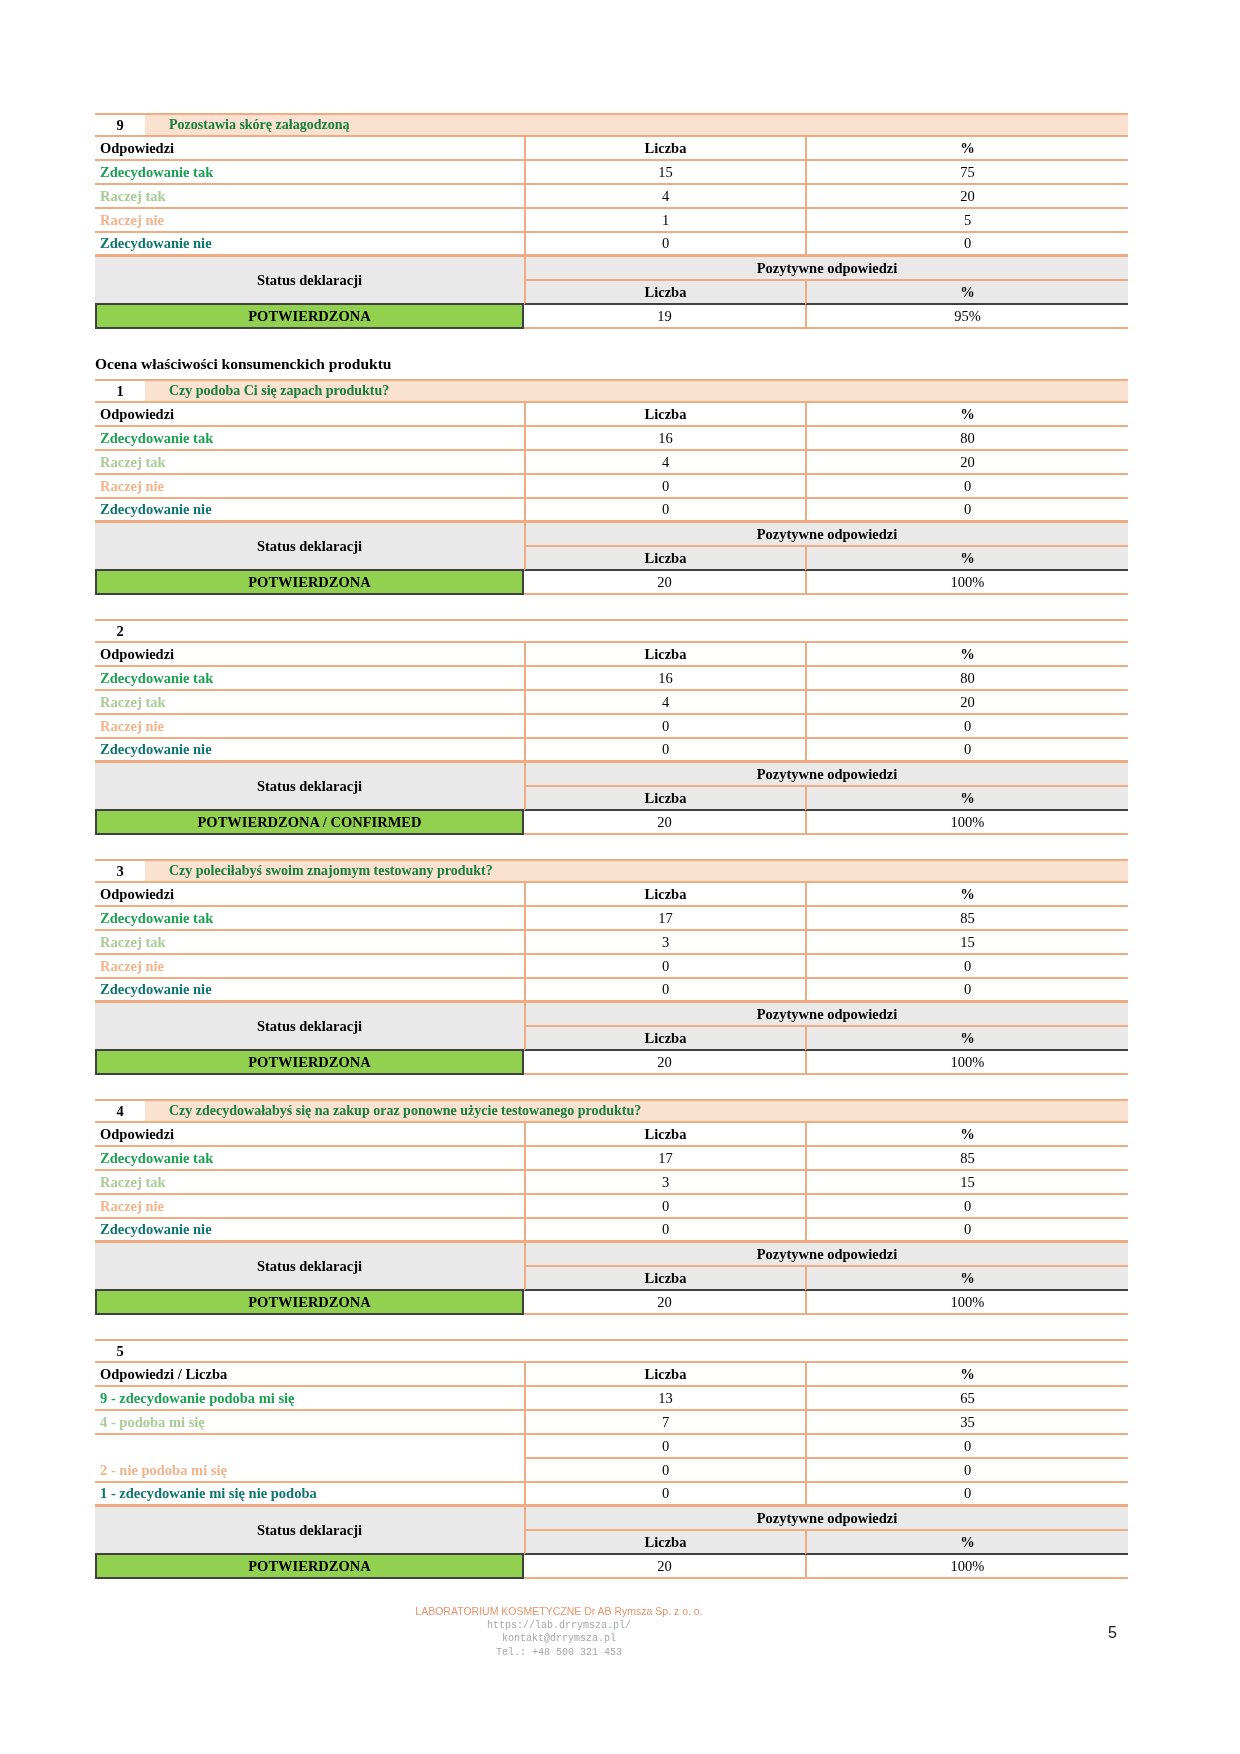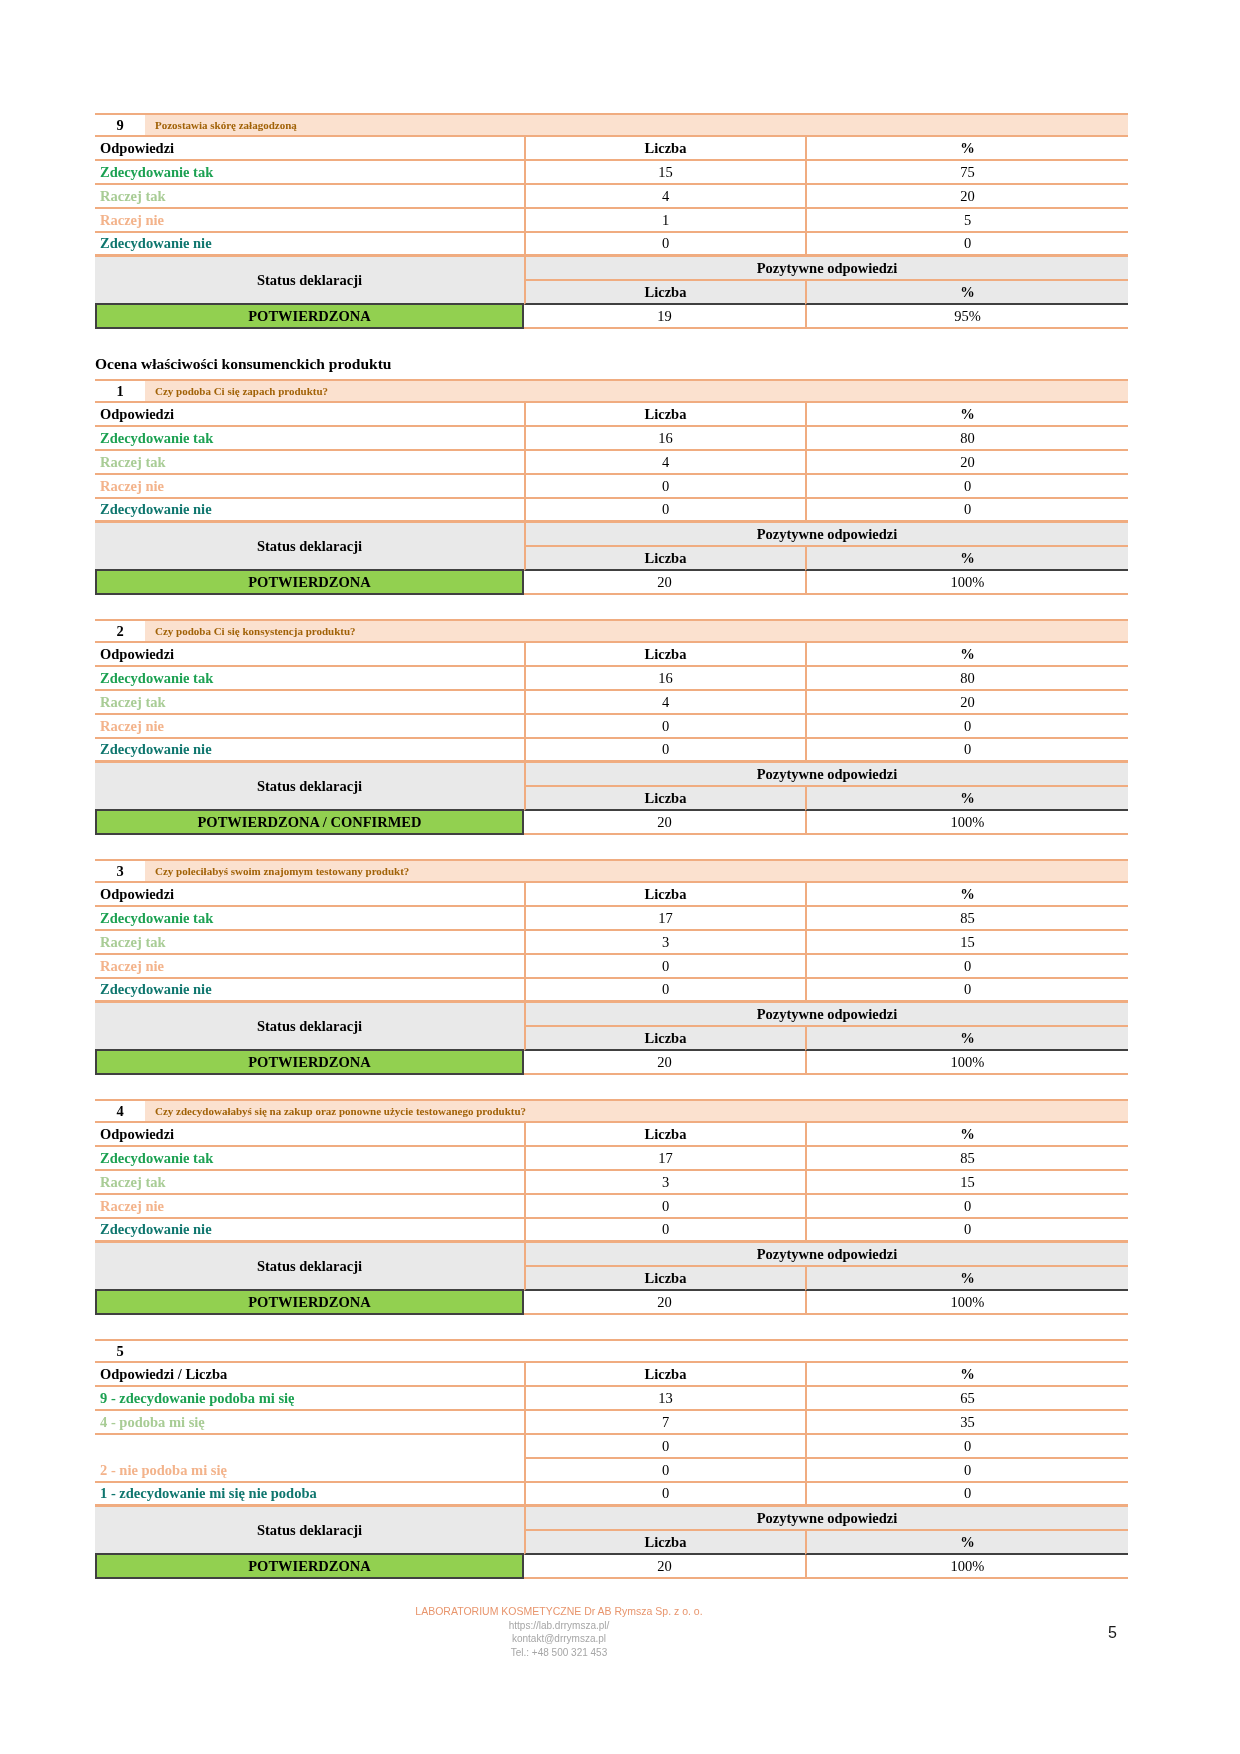--- a/index.html
+++ b/index.html
@@ -27,21 +27,21 @@
   .q-header{
     grid-column:1/4;
     display:flex;align-items:stretch;
     border-top:2px solid var(--ob);
     border-bottom:2px solid var(--ob);
     box-sizing:border-box;
   }
   .q-num{width:50px;background:#fff;display:flex;align-items:center;justify-content:center;
     font-weight:bold;font-size:14.5px;color:#000;}
   .q-text{flex:1;background:var(--peach);display:flex;align-items:center;
-    padding-left:10px;font-weight:bold;font-size:11px;color:#a16207;white-space:nowrap;}
+    padding-left:24px;font-weight:bold;font-size:14px;color:#15803d;white-space:nowrap;}
 
   .cell{
     box-sizing:border-box;
     display:flex;align-items:center;
     padding:0 5px;
     border-bottom:2px solid var(--ob);
     font-size:14.5px;color:#000;white-space:nowrap;overflow:hidden;
     background:#fff;
   }
   .c1{grid-column:1}
@@ -68,21 +68,21 @@
     font-size:15.5px;font-weight:bold;color:#000;
     font-family:"Liberation Serif","DejaVu Serif",serif;
   }
 
   .footer{
     width:928px;margin-top:26px;text-align:center;
     font-family:"Liberation Sans","DejaVu Sans",sans-serif;
     font-size:10px;line-height:13.5px;
   }
   .f-company{color:#E8956D;font-size:10.5px;}
-  .f-line{color:#A6A6A6;}
+  .f-line{color:#A6A6A6;font-family:Liberation Mono, monospace;}
 
   .page-number{
     position:absolute;left:1108px;top:1624px;
     font-family:"Liberation Sans","DejaVu Sans",sans-serif;
     font-size:16px;color:#1a1a1a;
   }
 </style>
 </head>
 <body>
 
@@ -147,21 +147,20 @@
           <div class="cell c23 bold center gray" style="grid-row: 7;">Pozytywne odpowiedzi</div>
           <div class="cell c2 bold center gray darkb" style="grid-row: 8;">Liczba</div>
           <div class="cell c3 bold center gray darkb" style="grid-row: 8;">%</div>
           <div class="cell c1 bold confirmed" style="grid-row: 9;">POTWIERDZONA</div>
           <div class="cell c2 center noleft" style="grid-row: 9;">20</div>
           <div class="cell c3 center" style="grid-row: 9;">100%</div>
         </div>
         <div class="qtable">
           <div class="q-header" style="grid-row: 1;">
             <div class="q-num">2</div>
-            <div class="q-text">Czy podoba Ci się konsystencja produktu?</div>
           </div>
           <div class="cell c1 bold" style="grid-row: 2;">Odpowiedzi</div>
           <div class="cell c2 bold center" style="grid-row: 2;">Liczba</div>
           <div class="cell c3 bold center" style="grid-row: 2;">%</div>
           <div class="cell c1 bold tone-strong-yes" style="grid-row: 3;">Zdecydowanie tak</div>
           <div class="cell c2 center" style="grid-row: 3;">16</div>
           <div class="cell c3 center" style="grid-row: 3;">80</div>
           <div class="cell c1 bold tone-rather-yes" style="grid-row: 4;">Raczej tak</div>
           <div class="cell c2 center" style="grid-row: 4;">4</div>
           <div class="cell c3 center" style="grid-row: 4;">20</div>

